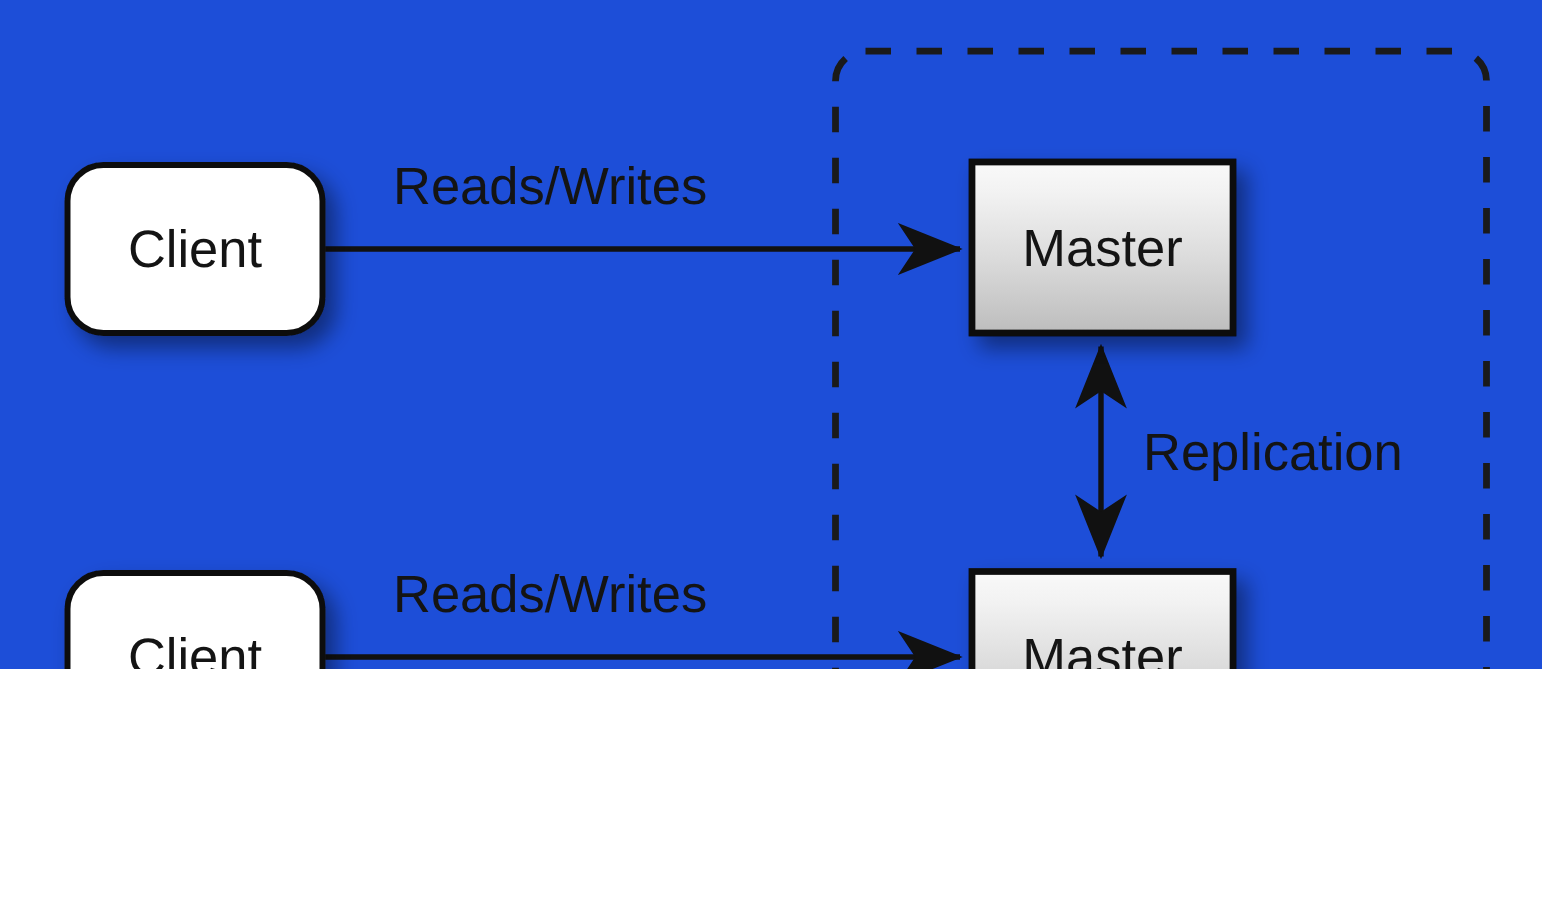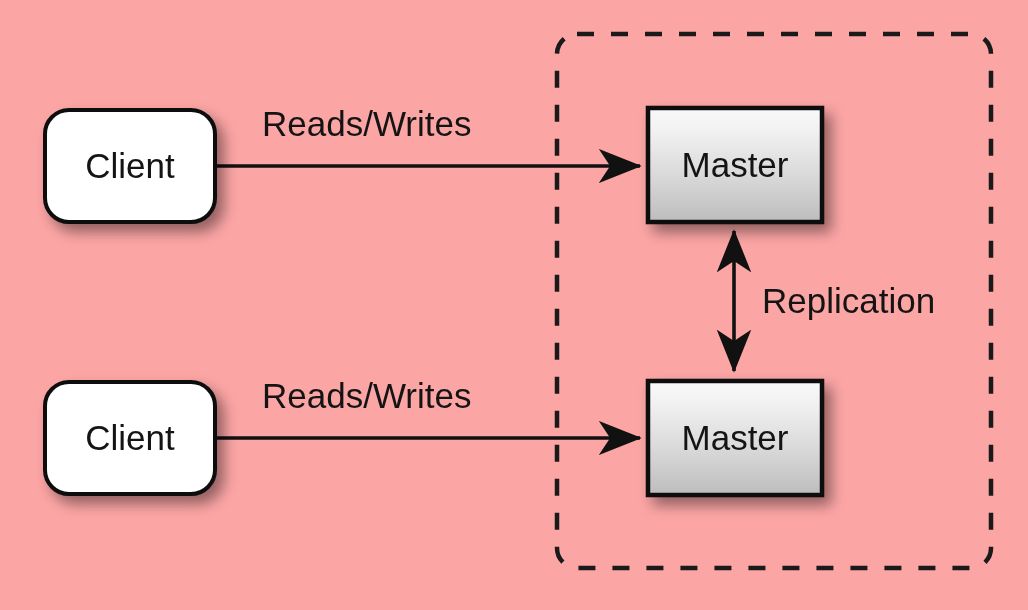--- a/index.html
+++ b/index.html
@@ -6,22 +6,22 @@
     margin: 0;
     padding: 0;
     background: #ffffff;
   }
   body {
     font-family: "Liberation Sans", sans-serif;
   }
   #canvas {
     position: relative;
     width: 1028px;
-    height: 610px;
-    background: #fca5a5;
+    height: 446px;
+    background: #1d4ed8;
     overflow: hidden;
   }
   #diagram-svg {
     position: absolute;
     left: 0;
     top: 0;
     width: 1028px;
     height: 610px;
   }
   .node-label {

